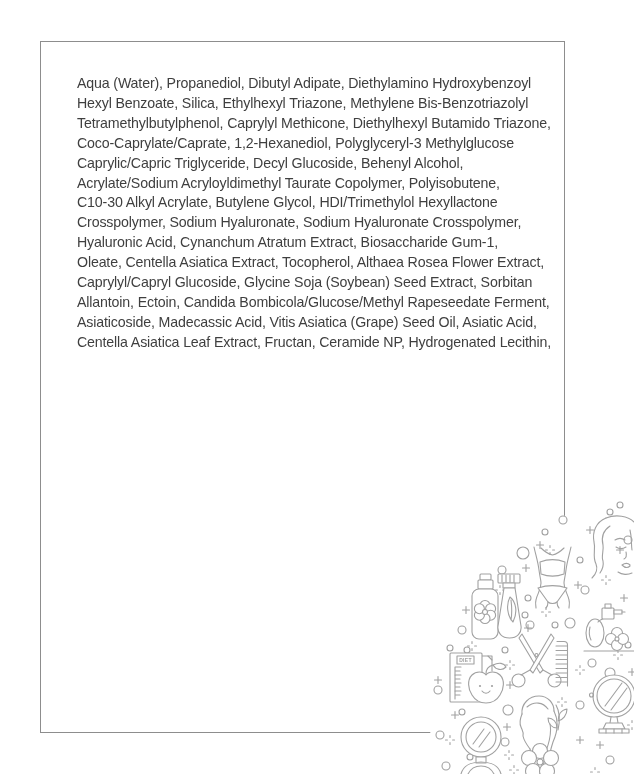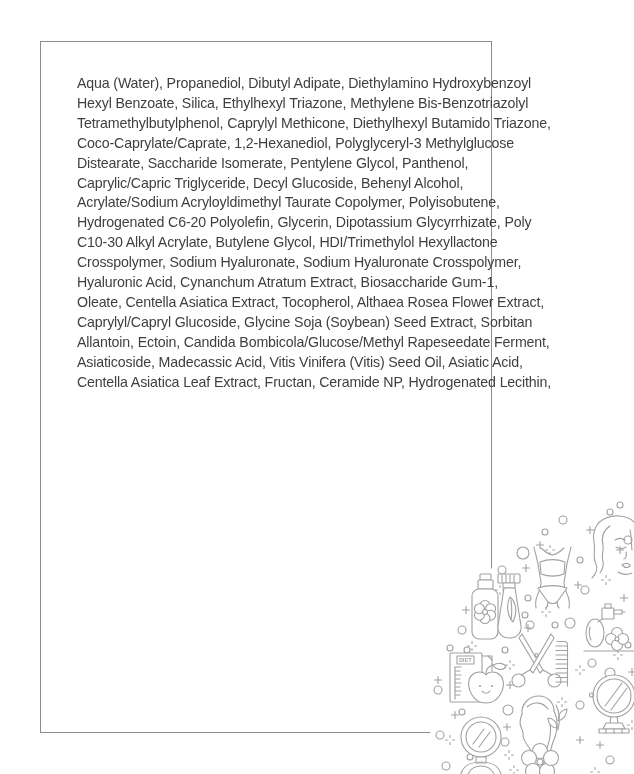--- a/index.html
+++ b/index.html
@@ -9,21 +9,21 @@
     --background:#ffffff;
   }
   html,body{margin:0;padding:0;}
   body{
     width:634px;height:774px;background:var(--background);
     font-family:"Liberation Sans", sans-serif;
     position:relative;overflow:hidden;
   }
   .page{position:absolute;inset:0;}
   .frame{
-    position:absolute;left:40px;top:41px;width:452px;height:692px;
+    position:absolute;left:40px;top:41px;width:525px;height:692px;
     box-sizing:border-box;border:1px solid var(--frame_border);
     background:transparent;
   }
   .ingredients{
     position:absolute;left:36px;top:32px;width:500px;
     font-size:14.2px;line-height:19.9px;letter-spacing:-0.15px;
     color:var(--text);
   }
   .ingredients div{white-space:nowrap;}
   .deco{
@@ -43,31 +43,29 @@
 <body>
 
 <div class="page">
 
   <div class="frame">
     <div class="ingredients">
         <div>Aqua (Water), Propanediol, Dibutyl Adipate, Diethylamino Hydroxybenzoyl</div>
         <div>Hexyl Benzoate, Silica, Ethylhexyl Triazone, Methylene Bis-Benzotriazolyl</div>
         <div>Tetramethylbutylphenol, Caprylyl Methicone, Diethylhexyl Butamido Triazone,</div>
         <div>Coco-Caprylate/Caprate, 1,2-Hexanediol, Polyglyceryl-3 Methylglucose</div>
-        <div>Distearate, Saccharide Isomerate, Pentylene Glycol, Panthenol,</div>
         <div>Caprylic/Capric Triglyceride, Decyl Glucoside, Behenyl Alcohol,</div>
         <div>Acrylate/Sodium Acryloyldimethyl Taurate Copolymer, Polyisobutene,</div>
-        <div>Hydrogenated C6-20 Polyolefin, Glycerin, Dipotassium Glycyrrhizate, Poly</div>
         <div>C10-30 Alkyl Acrylate, Butylene Glycol, HDI/Trimethylol Hexyllactone</div>
         <div>Crosspolymer, Sodium Hyaluronate, Sodium Hyaluronate Crosspolymer,</div>
         <div>Hyaluronic Acid, Cynanchum Atratum Extract, Biosaccharide Gum-1,</div>
         <div>Oleate, Centella Asiatica Extract, Tocopherol, Althaea Rosea Flower Extract,</div>
         <div>Caprylyl/Capryl Glucoside, Glycine Soja (Soybean) Seed Extract, Sorbitan</div>
         <div>Allantoin, Ectoin, Candida Bombicola/Glucose/Methyl Rapeseedate Ferment,</div>
-        <div>Asiaticoside, Madecassic Acid, Vitis Vinifera (Vitis) Seed Oil, Asiatic Acid,</div>
+        <div>Asiaticoside, Madecassic Acid, Vitis Asiatica (Grape) Seed Oil, Asiatic Acid,</div>
         <div>Centella Asiatica Leaf Extract, Fructan, Ceramide NP, Hydrogenated Lecithin,</div>
       </div>
   </div>
 
   <svg class="deco" viewBox="0 0 224 284" aria-hidden="true">
     <defs>
       <g id="plus">
           <path class="ln" d="M-3.5,0 H3.5 M0,-3.5 V3.5"></path>
         </g>
       <g id="spark">

